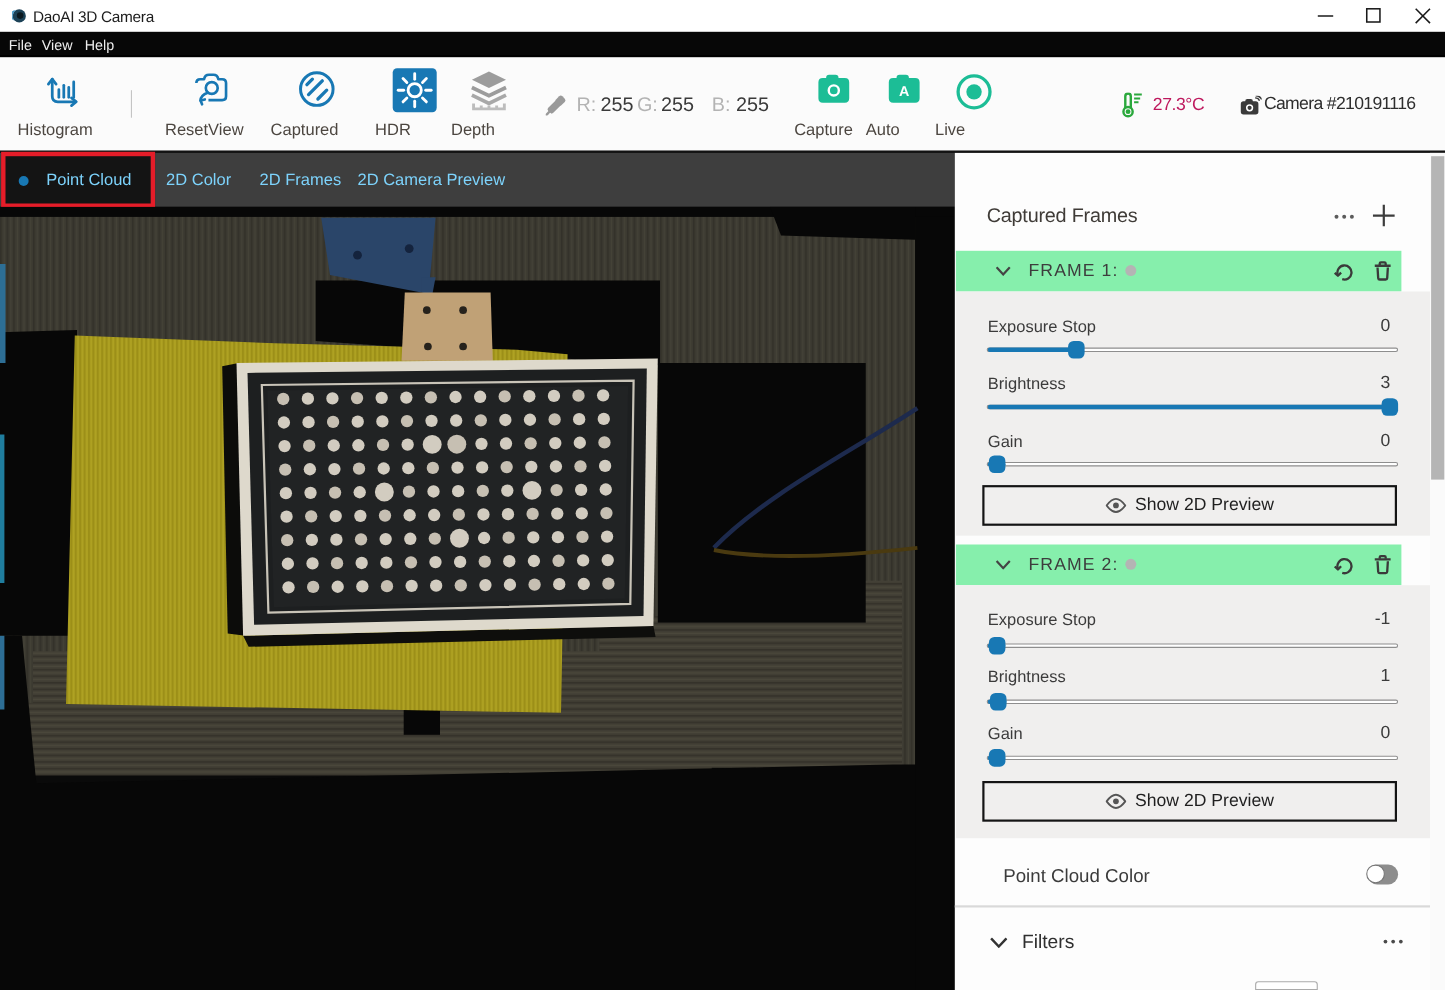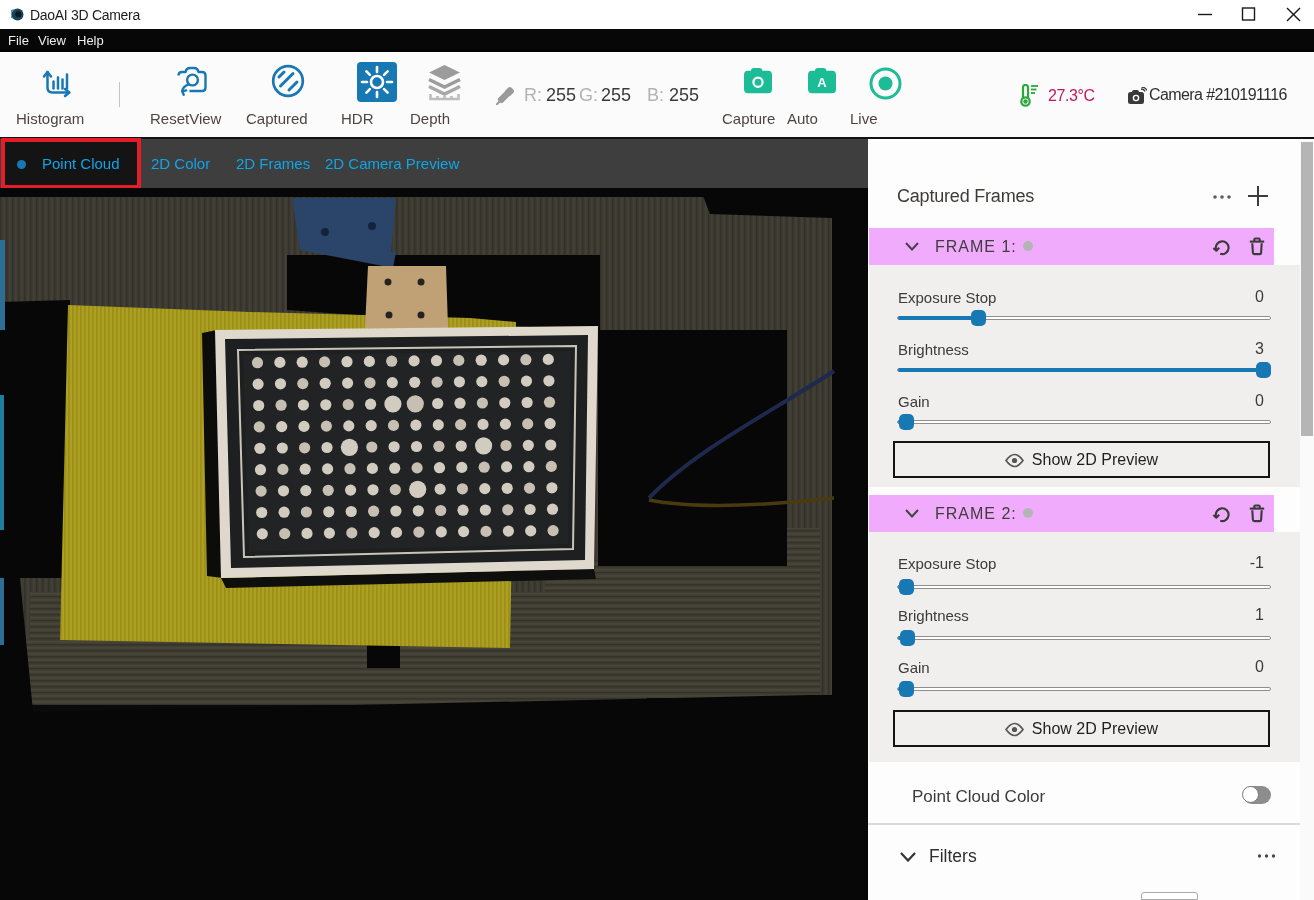--- a/index.html
+++ b/index.html
@@ -18,28 +18,28 @@
   
   #toolbar { left:0; top:52px; width:1314px; height:85px; background:#fbfbfb; }
   #toolbar::after { content:""; position:absolute; left:0; top:85px; width:1314px; height:2px; background:#131313; }
   .tool-label { position:absolute; font-size:15px; color:#4c4640; top:58px; }
   .rgb { position:absolute; top:33px; font-size:18px; }
   .rgb.k { color:#b3b3b3; }
   .rgb.v { color:#3a3a3a; }
 
   
   #tabbar { left:0; top:139px; width:868px; height:49px; background:#3e3e3e; }
-  .tab { position:absolute; top:0; height:49px; line-height:49px; color:#0ea5e9; font-size:15px; }
+  .tab { position:absolute; top:0; height:49px; line-height:49px; color:#7dd3fc; font-size:15px; }
   #activetab { position:absolute; left:1px; top:-1px; width:140px; height:51px; background:#141414; border:4px solid #e51d29; }
 
   
   #panel { left:868px; top:139px; width:446px; height:761px; background:#fdfdfd; }
   #panel .lbl { position:absolute; color:#3b3b3b; font-size:15px; }
   .sect { position:absolute; left:1px; width:482px; background:#f0efee; }
-  .shead { position:absolute; left:1px; width:405px; height:37px; background:#f0abfc; }
+  .shead { position:absolute; left:1px; width:405px; height:37px; background:#86efac; }
   .shead .t { position:absolute; left:66px; top:10px; font-size:16px; color:#3d3d3d; letter-spacing:1px; }
   .slider { position:absolute; left:28px; width:374px; height:4px; background:#ffffff; border:1px solid #8e8e8e; border-radius:2px; }
   .sfill { position:absolute; left:0; top:-1px; height:4px; background:#1878b4; border-radius:2px; }
   .shandle { position:absolute; top:-7px; width:15px; height:16px; background:#1878b4; border-radius:5px; }
   .valnum { position:absolute; font-size:16px; color:#3b3b3b; }
   .btn2d { position:absolute; left:24px; width:377px; height:37px; border:2px solid #141414; font-size:16px; color:#1f1f1f; text-align:center; line-height:33px; }
   .scroll { position:absolute; left:432px; top:0; width:14px; height:761px; background:#fafafa; }
   .thumb { position:absolute; left:1px; top:3px; width:12px; height:294px; background:#b5b5b5; }
 </style>
 </head>

